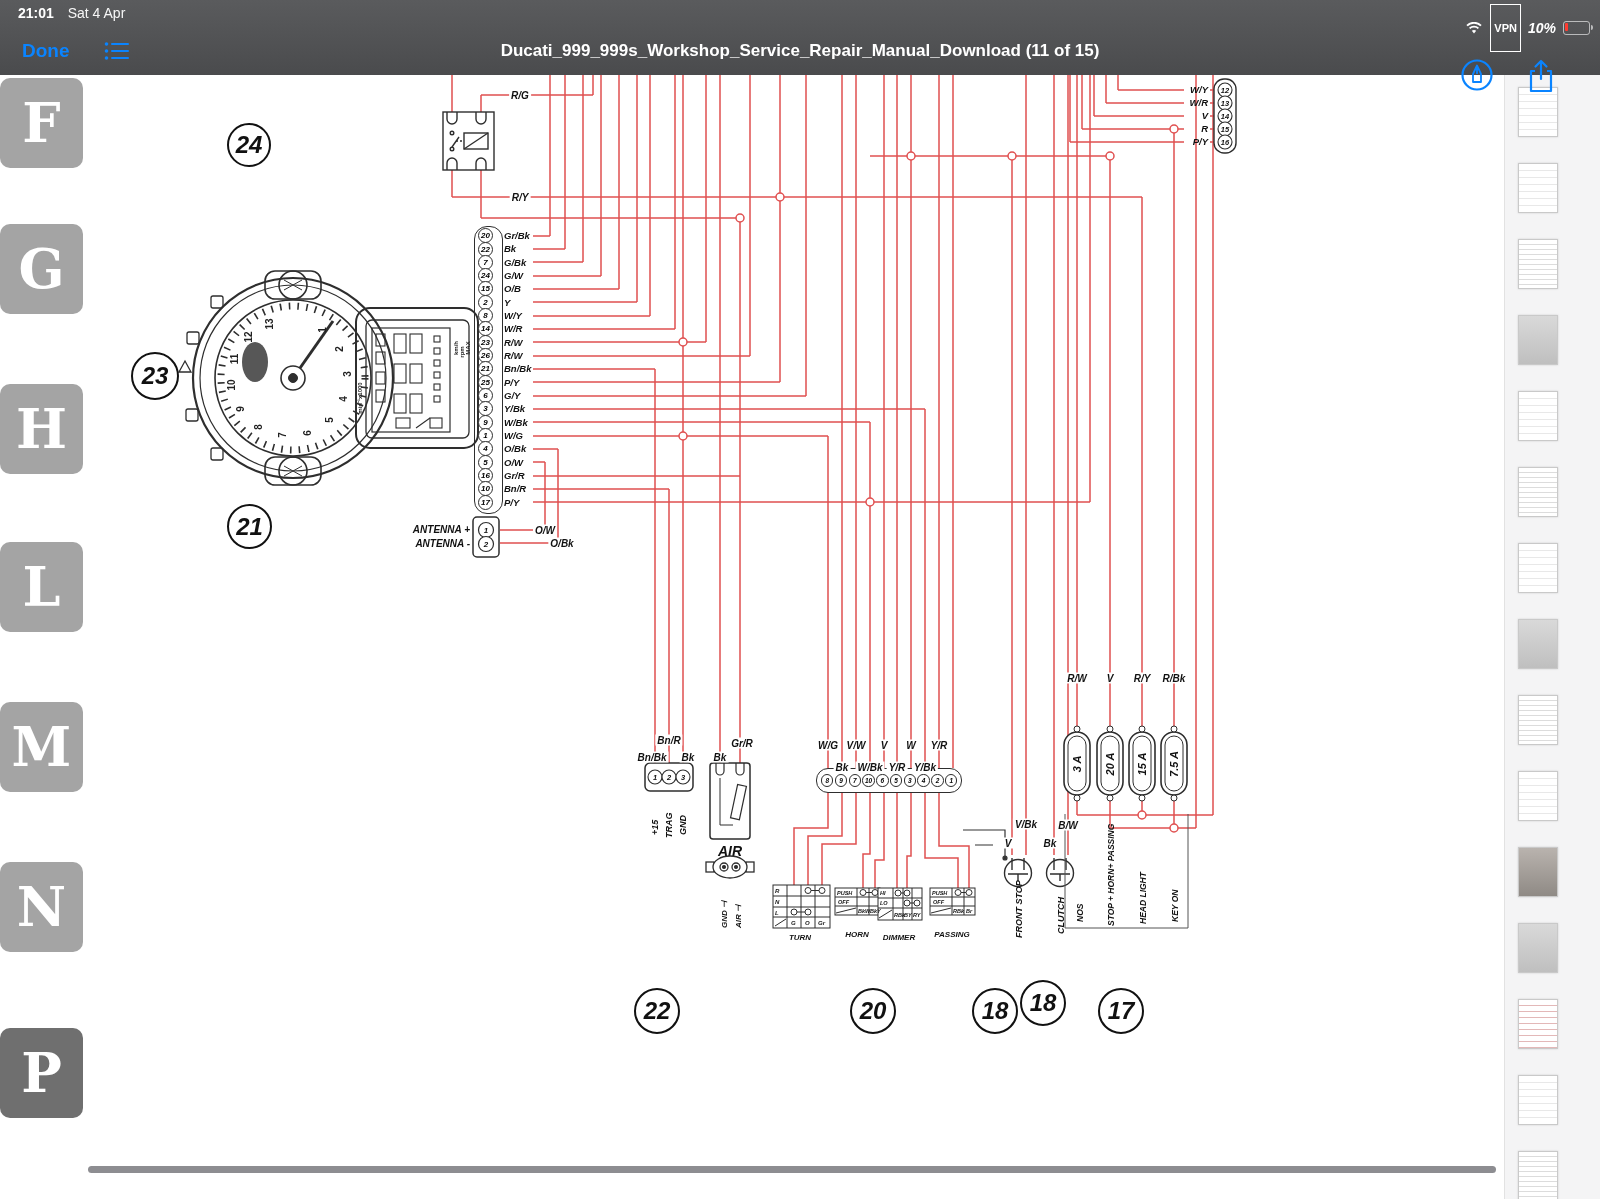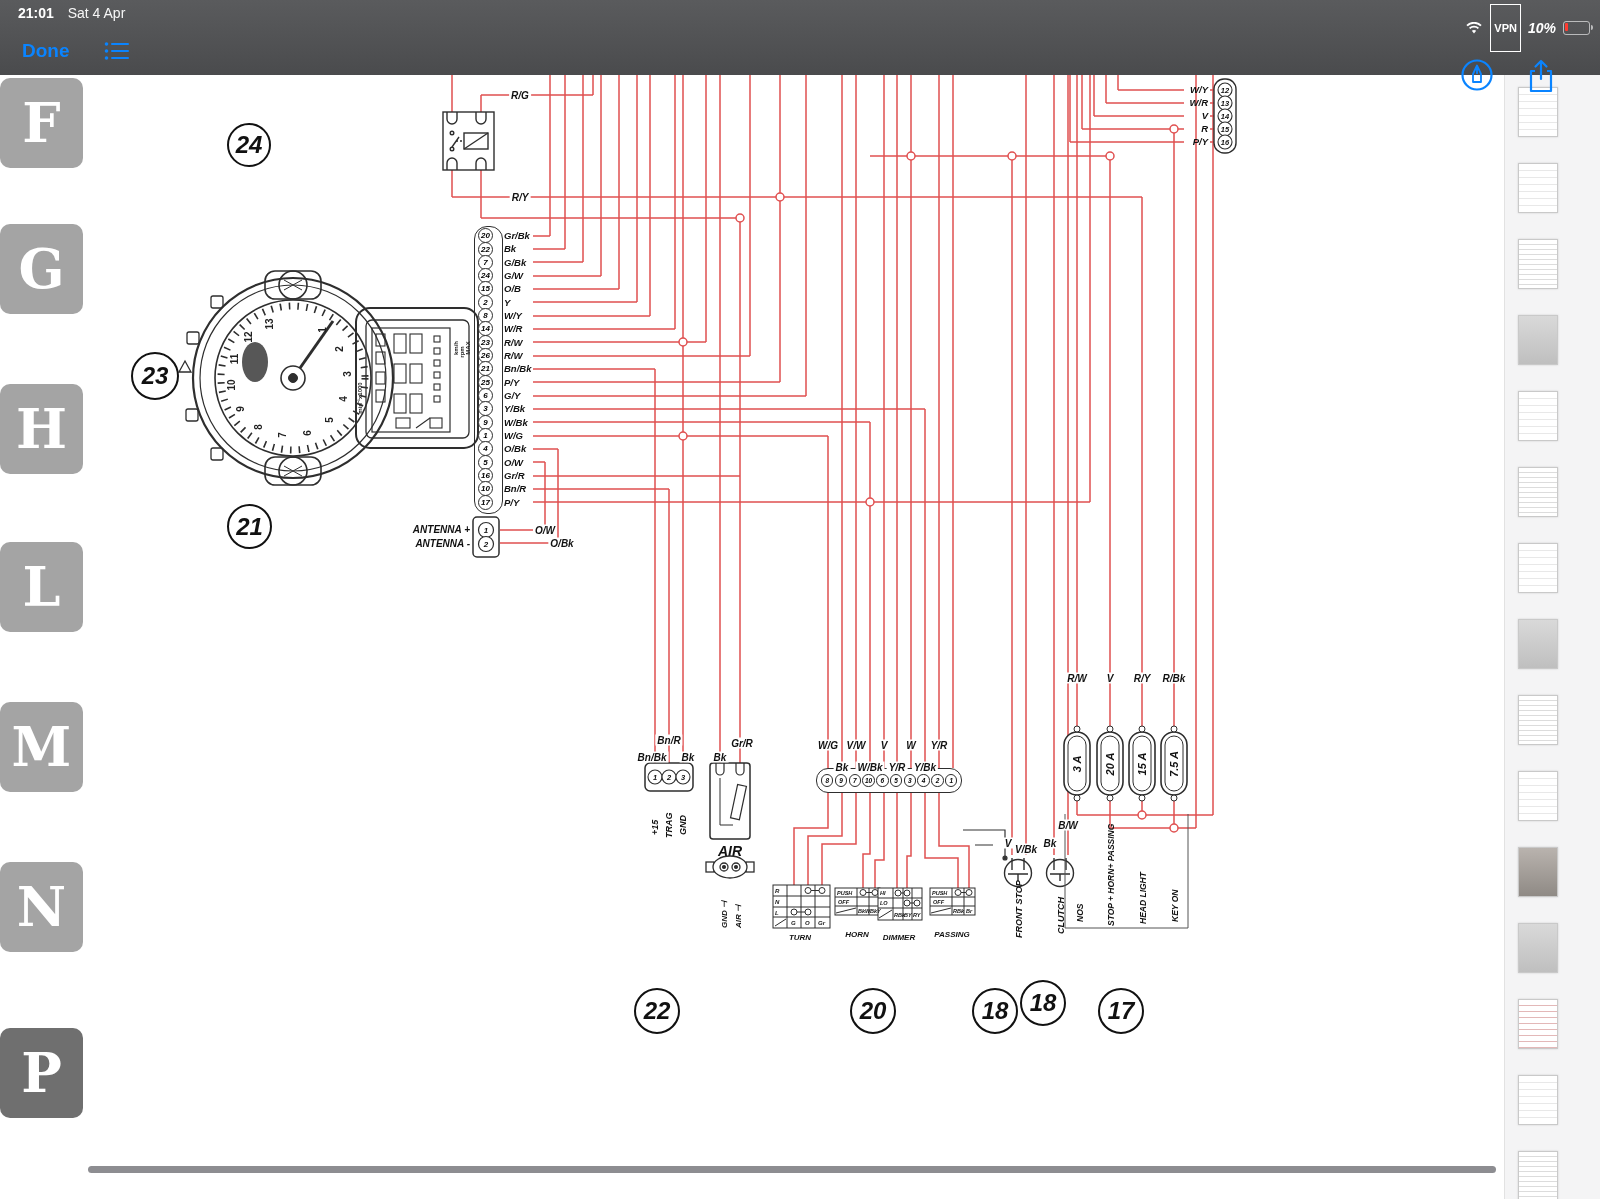--- a/index.html
+++ b/index.html
@@ -530,21 +530,21 @@
   <span class="wl" style="left:842px;top:767px">Bk</span>
   <span class="wl" style="left:870px;top:767px">W/Bk</span>
   <span class="wl" style="left:897px;top:767px">Y/R</span>
   <span class="wl" style="left:925px;top:767px">Y/Bk</span>
   <span class="wl" style="left:652px;top:757px">Bn/Bk</span>
   <span class="wl" style="left:669px;top:740px">Bn/R</span>
   <span class="wl" style="left:688px;top:757px">Bk</span>
   <span class="wl" style="left:720px;top:757px">Bk</span>
   <span class="wl" style="left:742px;top:743px">Gr/R</span>
   <span class="wl" style="left:1008px;top:843px">V</span>
-  <span class="wl" style="left:1026px;top:849px">V/Bk</span>
+  <span class="wl" style="left:1026px;top:824px">V/Bk</span>
   <span class="wl" style="left:1050px;top:843px">Bk</span>
   <span class="wl" style="left:1068px;top:825px">B/W</span>
   <span class="wl" style="left:1077px;top:678px">R/W</span>
   <span class="wl" style="left:1110px;top:678px">V</span>
   <span class="wl" style="left:1142px;top:678px">R/Y</span>
   <span class="wl" style="left:1174px;top:678px">R/Bk</span>
 
   <div class="callout" style="left:227px;top:123px;width:40px;height:40px">24</div>
   <div class="callout" style="left:131px;top:352px;width:44px;height:44px">23</div>
   <div class="callout" style="left:227px;top:504px;width:41px;height:41px">21</div>
@@ -596,20 +596,21 @@
           <path d="M2,3.6 A10,10 0 0 1 16,3.6" stroke="#fff" stroke-width="1.8" fill="none"></path>
         </svg>
         <span class="vpn-badge">VPN</span>
         <span class="pct">10%</span>
         <span class="batt">
             <span class="batt-fill"></span>
           </span>
       </div>
     </div>
     <div class="toolrow">
+      <span class="tb-title">Ducati_999_999s_Workshop_Service_Repair_Manual_Download (11 of 15)</span>
       <span class="done-btn">Done</span>
       <svg class="list-btn" width="26" height="22" viewBox="0 0 26 22">
         <g stroke="#0a84ff" stroke-width="2" stroke-linecap="round">
           <line x1="8" y1="4" x2="24" y2="4"></line>
             <line x1="8" y1="11" x2="24" y2="11"></line>
             <line x1="8" y1="18" x2="24" y2="18"></line>
         </g>
         <g fill="#0a84ff">
             <circle cx="2.5" cy="4" r="1.8"></circle>
             <circle cx="2.5" cy="11" r="1.8"></circle>

